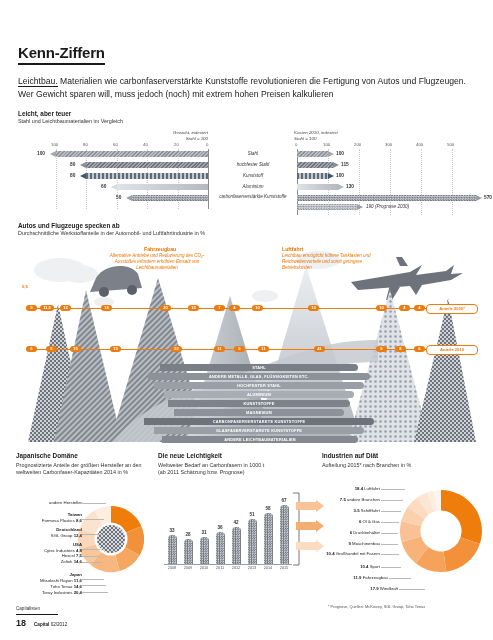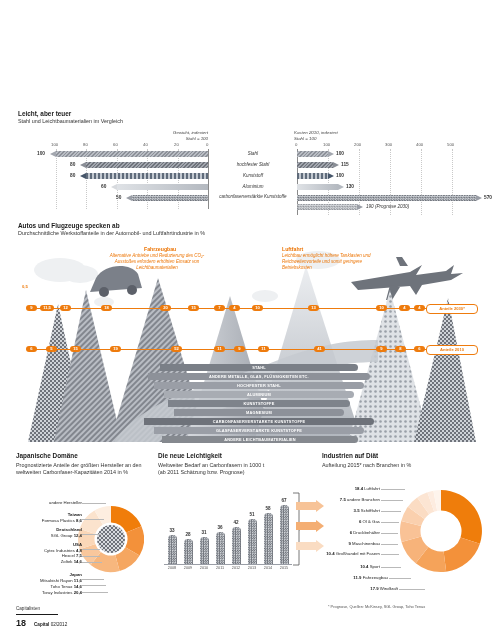--- a/index.html
+++ b/index.html
@@ -74,20 +74,22 @@
   .f-pg{font-size:9px;font-weight:bold;}
   .f-mag{font-size:4.6px;}
   .f-mag b{font-weight:bold;}
 </style>
 </head>
 <body>
 
 <div class="page">
 
   <div class="header">
+    <div class="kicker">Kenn-Ziffern</div>
+    <div class="dek"><span class="lead">Leichtbau.</span><span> Materialien wie carbonfaserverstärkte Kunststoffe revolutionieren die Fertigung von Autos und Flugzeugen. Wer Gewicht sparen will, muss jedoch (noch) mit extrem hohen Preisen kalkulieren</span></div>
   </div>
 
   <div class="b1">
     <div class="sec-h" style="position:absolute;left:0;top:0;">Leicht, aber teuer</div>
     <div class="sec-s" style="position:absolute;left:0;top:8px;">Stahl und Leichtbaumaterialien im Vergleich</div>
 
     <div class="colhead" style="left:108px;top:20px;width:82px;">
       <div>Gewicht, indexiert</div>
         <div>Stahl = 100</div>
     </div>

